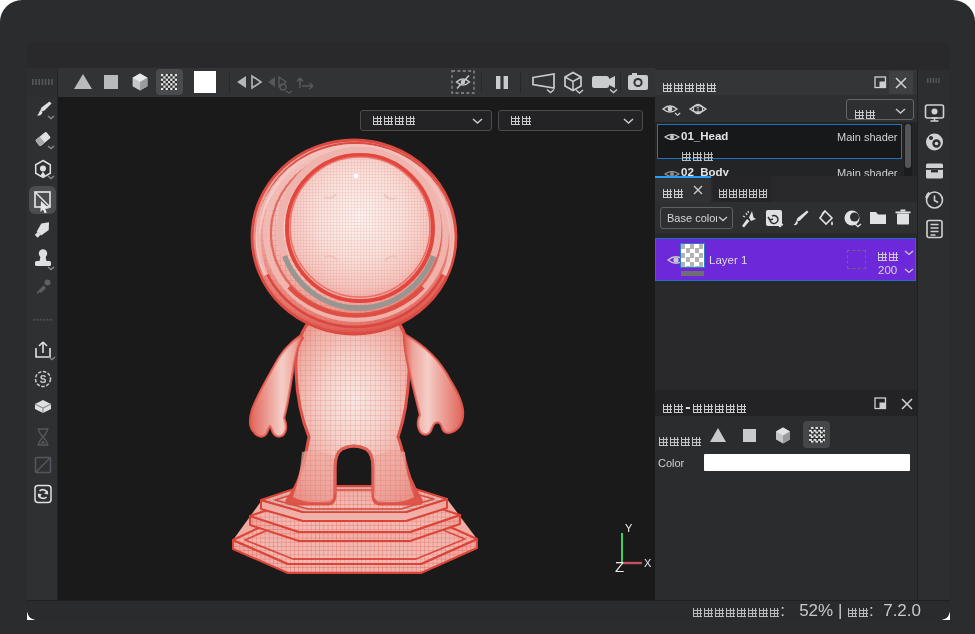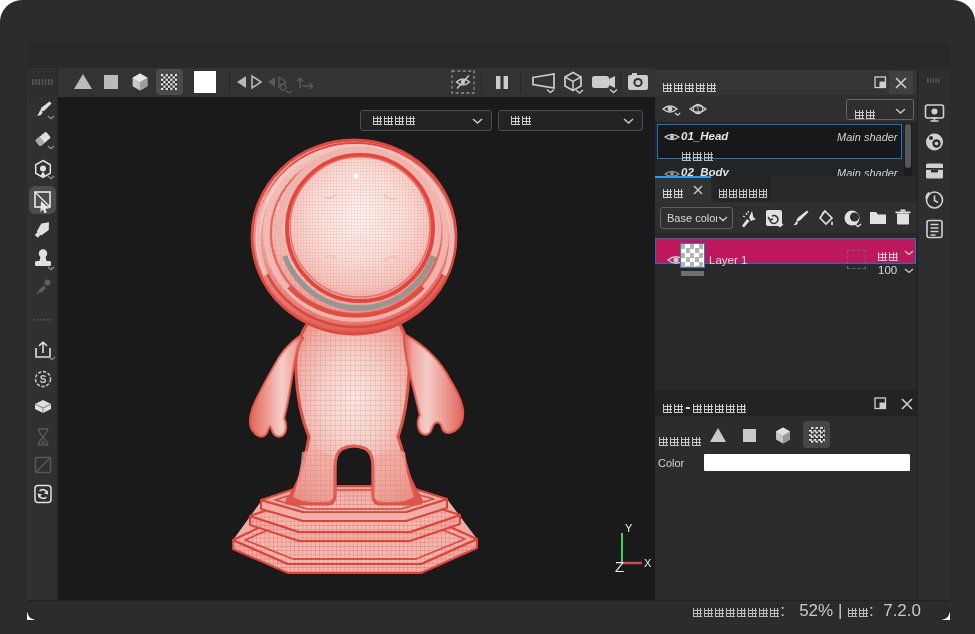--- a/index.html
+++ b/index.html
@@ -441,21 +441,21 @@
             <text x="10" y="12" text-anchor="middle" font-size="7" fill="#cfd0d1" font-family="Liberation Sans">1</text>
           </svg>
      <div class="abs" style="left:191px;top:4px;width:68px;height:21px;border:1px solid #646567;border-radius:3px;color:#d5d6d7;">
        <span class="abs" style="left:7px;top:4px"><span class="z"></span><span class="z"></span></span>
        <svg class="abs" width="11" height="7" style="right:7px;top:8px">
               <path d="M1 1 l4.5 4 l4.5 -4" stroke="#c9cacb" stroke-width="1.4" fill="none"></path>
             </svg>
      </div>
    </div>
 
-   <div class="abs" style="left:0;top:52px;width:261.5px;height:54px;background:#232425;overflow:hidden;font-style:italic;">
+   <div class="abs" style="left:0;top:52px;width:261.5px;height:54px;background:#232425;overflow:hidden;">
      <div class="abs" style="left:2px;top:2px;width:245px;height:35px;background:#17181a;border:1.5px solid #2272c3;"></div>
      <svg class="abs" width="16" height="12" style="left:9px;top:9px">
             <path d="M1,6 Q8,1 15,6 Q8,11 1,6 Z" fill="none" stroke="#c9cacb" stroke-width="1.3"></path>
             <circle cx="8" cy="6" r="2" fill="#c9cacb"></circle>
           </svg>
      <span class="abs" style="left:26px;top:8px;color:#e3e4e5;font-weight:bold;font-size:11.5px;font-family:'Liberation Sans';">01_Head</span>
      <span class="abs" style="left:182px;top:9px;color:#d0d1d2;font-size:11px;">Main shader</span>
      <span class="abs" style="left:26px;top:24px;color:#c9cacb;"><span class="z"></span><span class="z"></span><span class="z"></span></span>
      <svg class="abs" width="16" height="12" style="left:9px;top:46px">
             <path d="M1,6 Q8,1 15,6 Q8,11 1,6 Z" fill="none" stroke="#8d8e90" stroke-width="1.3"></path>
@@ -516,35 +516,35 @@
             </g>
        <g transform="translate(166,13)" fill="#e0e1e2">
               <rect x="-6" y="-4.5" width="12" height="11" rx="1"></rect>
               <rect x="-7.5" y="-6.5" width="15" height="1.8"></rect>
               <rect x="-2.5" y="-8.5" width="5" height="2"></rect>
             </g>
      </svg>
    </div>
 
    <div class="abs" style="left:0;top:163px;width:261.5px;height:157px;background:#29292b;">
-     <div class="abs" style="left:0;top:5px;width:261px;height:26px;background:#be185d;border:1.5px solid #2272c3;">
+     <div class="abs" style="left:0;top:5px;width:261px;height:43px;background:#6d28d9;border:1.5px solid #2272c3;">
        <svg class="abs" width="18" height="14" style="left:11px;top:14px">
               <path d="M1,7 Q9,0.5 17,7 Q9,13.5 1,7 Z" fill="none" stroke="#c9cacb" stroke-width="1.4"></path>
               <circle cx="9" cy="7" r="2.6" fill="#c9cacb"></circle>
             </svg>
        <div class="abs" style="left:24px;top:4px;width:25px;height:25px;border:1.5px solid #2e7cc4;background:
          repeating-conic-gradient(#ffffff 0 25%,#b2b3b5 0 50%) 0 0/9px 9px;"></div>
        <div class="abs" style="left:25px;top:32px;width:23px;height:5px;background:#6e6f71"></div>
        <span class="abs" style="left:53px;top:15px;color:#dcdddd;font-size:11.5px">Layer 1</span>
        <div class="abs" style="left:191px;top:11px;width:19px;height:19px;border:1.3px dashed #6a6b6d"></div>
        <span class="abs" style="left:221px;top:7px;color:#d5d6d7"><span class="z"></span><span class="z"></span></span>
        <svg class="abs" width="10" height="7" style="left:248px;top:11px">
               <path d="M1 1 l4 3.5 l4 -3.5" stroke="#c9cacb" stroke-width="1.3" fill="none"></path>
             </svg>
-       <span class="abs" style="left:222px;top:25px;color:#d5d6d7;font-size:11.5px">100</span>
+       <span class="abs" style="left:222px;top:25px;color:#d5d6d7;font-size:11.5px">200</span>
        <svg class="abs" width="10" height="7" style="left:248px;top:29px">
               <path d="M1 1 l4 3.5 l4 -3.5" stroke="#c9cacb" stroke-width="1.3" fill="none"></path>
             </svg>
      </div>
    </div>
 
    <div class="abs" style="left:0;top:320px;width:261.5px;height:26px;background:#232325;color:#d8d9da;">
      <span class="abs" style="left:7px;top:8px;font-weight:bold;"><span class="z"></span><span class="z"></span><span style="display:inline-block;width:8px;text-align:center;color:#d8d9da">-</span><span class="z"></span><span class="z"></span><span class="z"></span><span class="z"></span><span class="z"></span></span>
      <svg class="abs" width="13" height="13" style="left:219px;top:7px">
             <rect x="1" y="1" width="10.5" height="10.5" fill="none" stroke="#cfd0d1" stroke-width="1.3"></rect>

